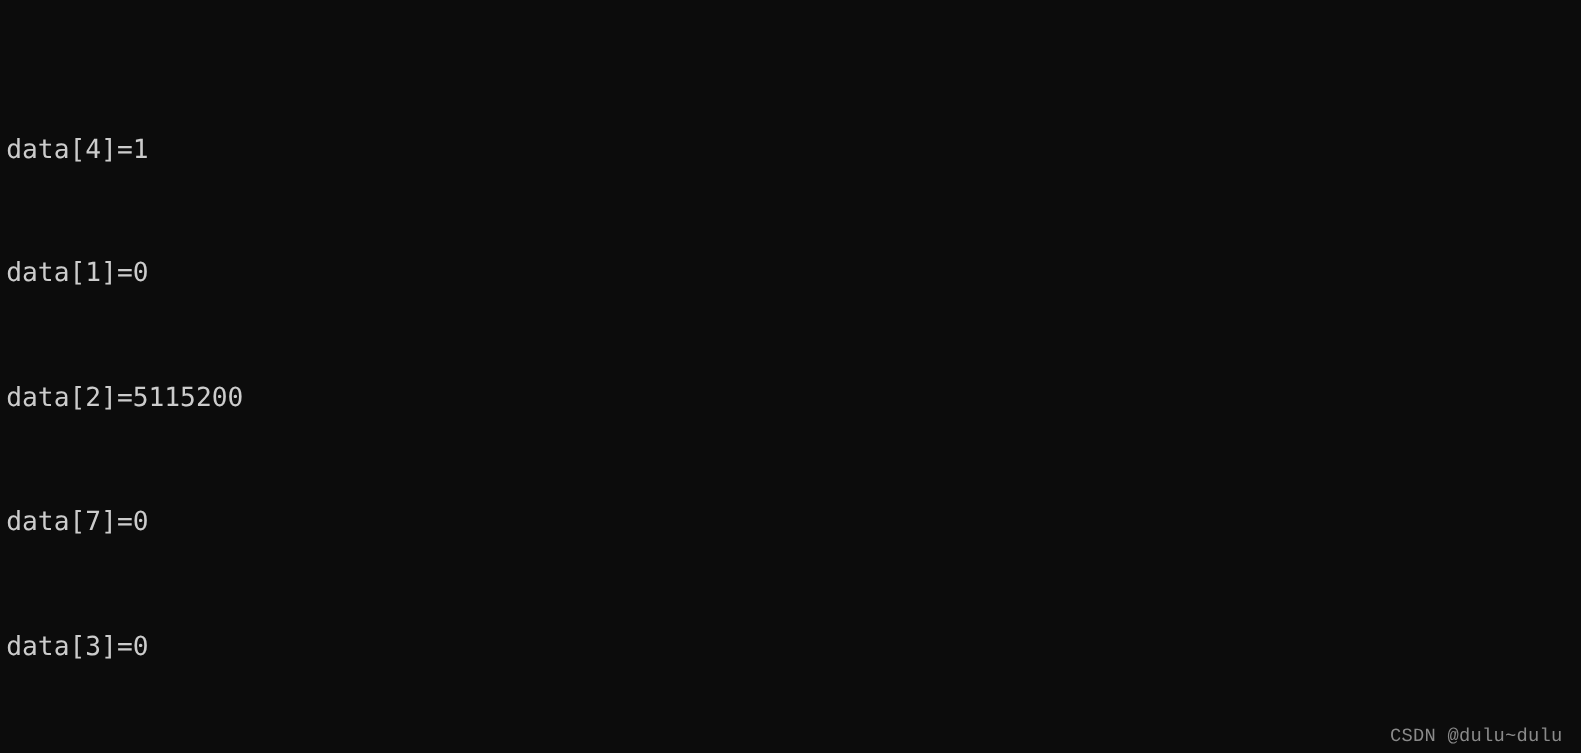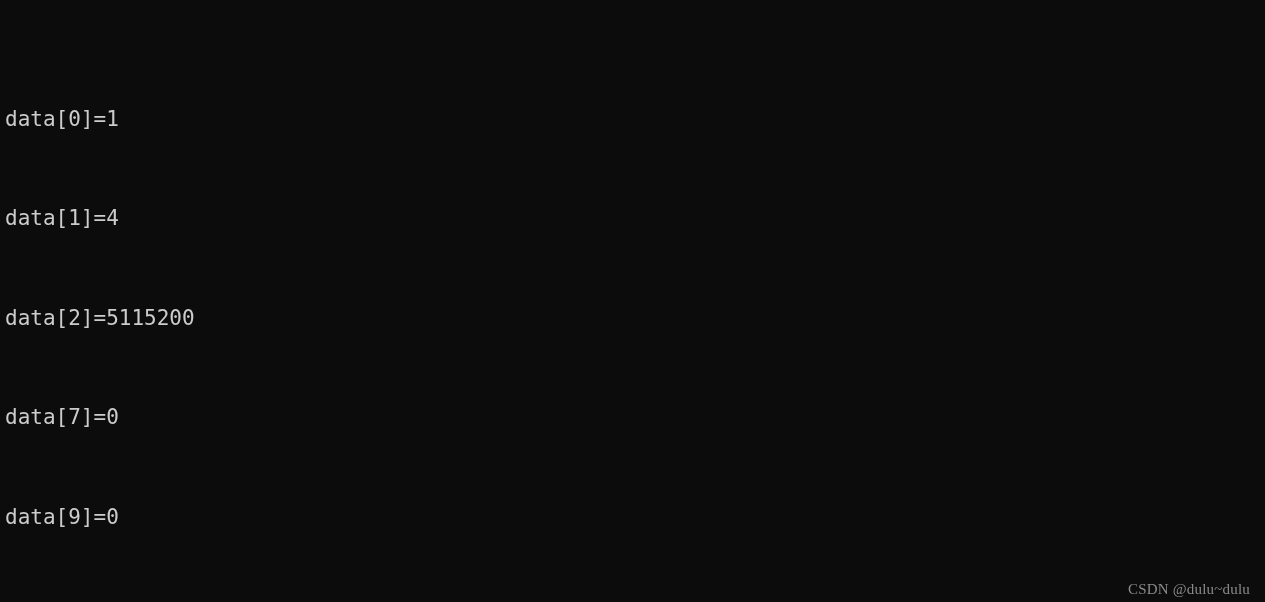--- a/index.html
+++ b/index.html
@@ -31,39 +31,39 @@
   }
   .console-line {
     height: 33.2px;
     white-space: pre;
     font-family: "DejaVu Sans Mono", "Liberation Mono", monospace;
   }
   #watermark {
     position: absolute;
     right: 15px;
     bottom: 4px;
-    font-family: Liberation Serif, serif;
+    font-family: Liberation Mono, monospace;
     font-size: 15px;
     color: #8a8a8a;
     letter-spacing: 0.2px;
     user-select: none;
   }
 </style>
 </head>
 <body>
 
 <div id="console-window">
 
   <div id="console-output">
 
-    <div class="console-line">data[0]=1</div>
-    <div class="console-line">data[1]=4</div>
+    <div class="console-line">data[4]=1</div>
+    <div class="console-line">data[1]=0</div>
     <div class="console-line">data[2]=5115200</div>
     <div class="console-line">data[7]=0</div>
-    <div class="console-line">data[9]=0</div>
+    <div class="console-line">data[3]=0</div>
     <div class="console-line">data[5]=0</div>
     
     
     
     
 
     
 
     
 

